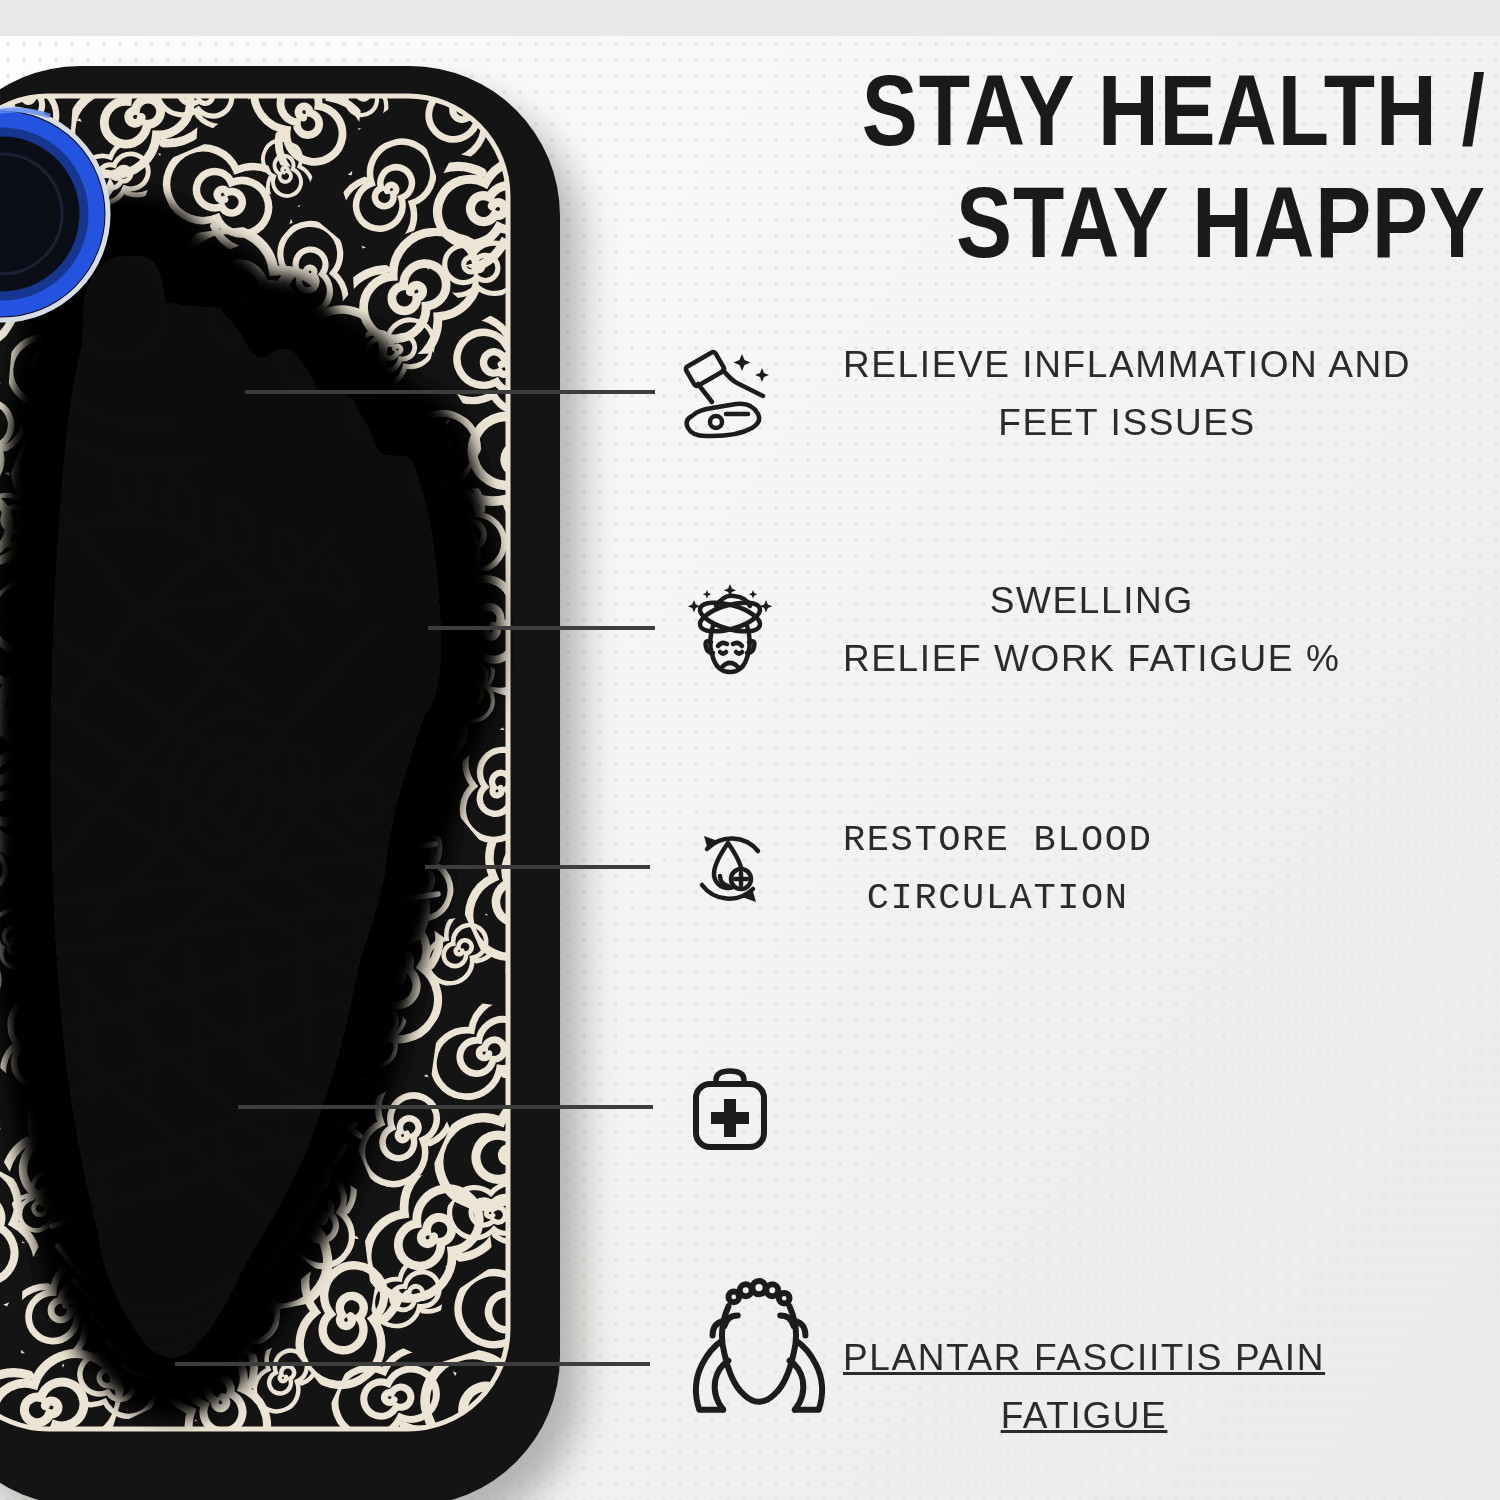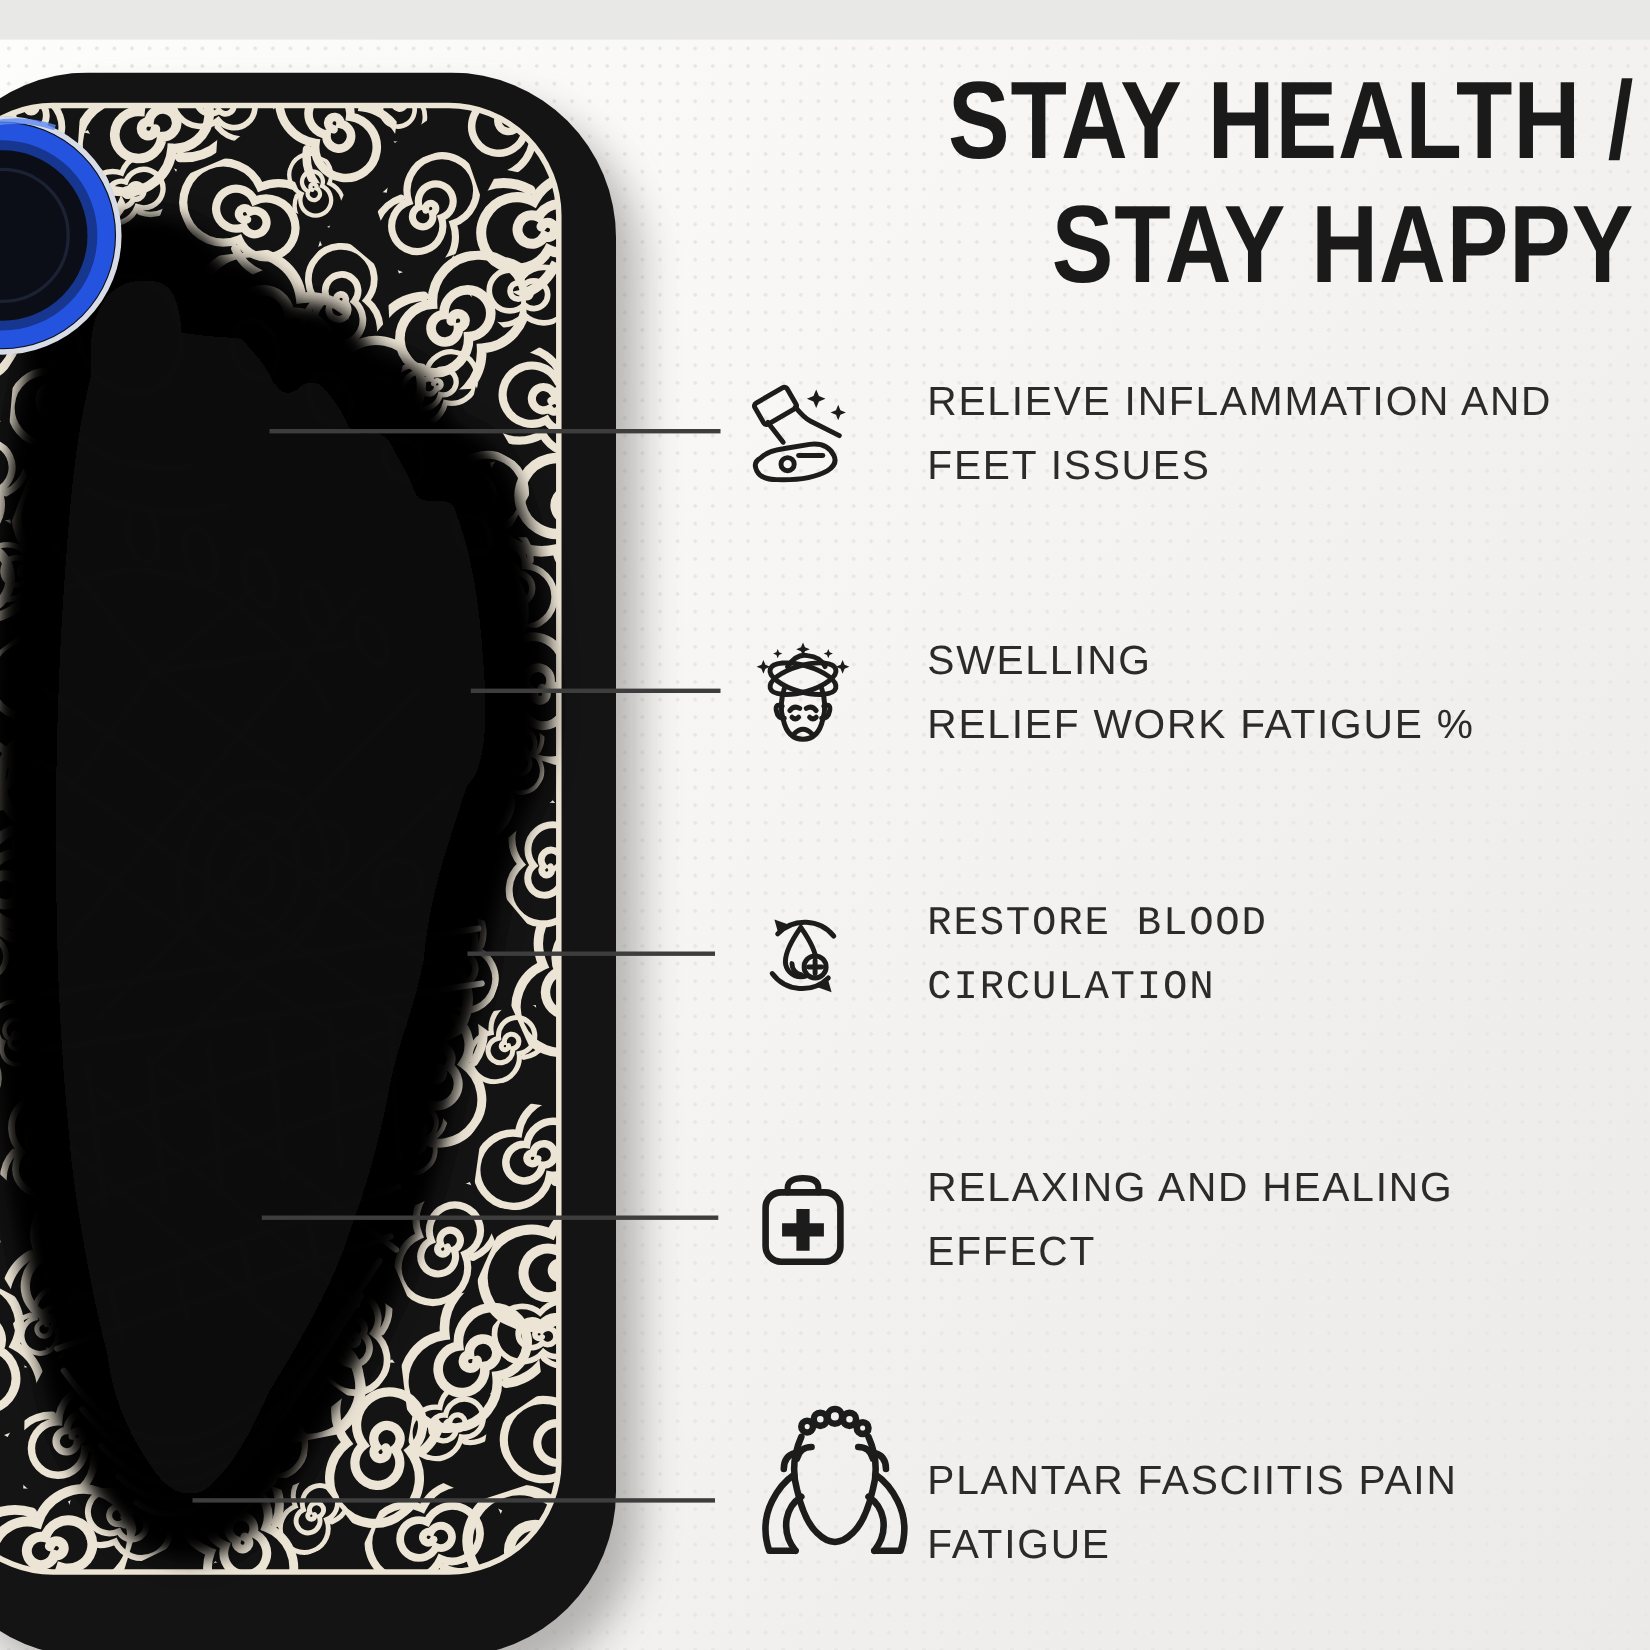--- a/index.html
+++ b/index.html
@@ -22,24 +22,24 @@
   .callout-line{position:absolute;height:4px;background:var(--callout-line);z-index:3;}
   .title{
     position:absolute;top:18px;right:14px;z-index:4;text-align:right;
     color:var(--title-text);font-weight:800;font-size:100px;line-height:112px;
     letter-spacing:1px;transform:scaleX(0.84);transform-origin:100% 0;white-space:nowrap;
   }
   .feature{position:absolute;left:680px;width:780px;height:150px;z-index:4;}
   .feature .ficon{position:absolute;left:0;top:25px;width:100px;height:100px;}
   .feature .ftext{
     position:absolute;left:163px;top:17px;color:var(--text);
-    font-size:37px;line-height:58px;letter-spacing:1.6px;font-weight:400;white-space:nowrap;
+    font-size:37px;line-height:58px;letter-spacing:1.6px;font-weight:400;white-space:nowrap;text-align:center;
   }
   .feature.big .ficon{top:-14px;width:146px;height:146px;left:6px;}
-  .feature.big .ftext{top:26px;}
+  .feature.big .ftext{top:38px;text-decoration:underline;}
   .ink{stroke:#1c1c1c;stroke-width:4.5;fill:none;stroke-linecap:round;stroke-linejoin:round;}
   .inkfill{fill:#1c1c1c;stroke:none;}
 </style>
 </head>
 <body>
 
 <div class="canvas">
 
   <div class="mat-wrap">
     <svg width="630" height="1440" viewBox="0 0 630 1440">
@@ -334,24 +334,20 @@
   </div>
 
   <div class="feature" style="top:998px;">
     <svg class="ficon" viewBox="0 0 100 100">
       <g class="ink">
         <path d="M36,25 v-4 q0,-9 14,-9 q14,0 14,9 v4" stroke-width="5.5"></path>
         <rect x="16" y="25" width="68" height="63" rx="14" stroke-width="6"></rect>
       </g>
       <path class="inkfill" d="M44,40 h12 v13 h13 v12 h-13 v13 h-12 v-13 h-13 v-12 h13 z"></path>
     </svg>
-    <div class="ftext">
-      <div>RELAXING AND HEALING</div>
-      <div>EFFECT</div>
-    </div>
   </div>
 
   <div class="feature big" style="top:1255px;">
     <svg class="ficon" viewBox="0 0 110 110">
       <g class="ink" stroke-width="4">
         <circle cx="36" cy="15" r="4"></circle>
           <circle cx="45" cy="10" r="4.5"></circle>
           <circle cx="55" cy="8" r="5"></circle>
         <circle cx="65" cy="10" r="4.5"></circle>
           <circle cx="74" cy="16" r="4"></circle>

